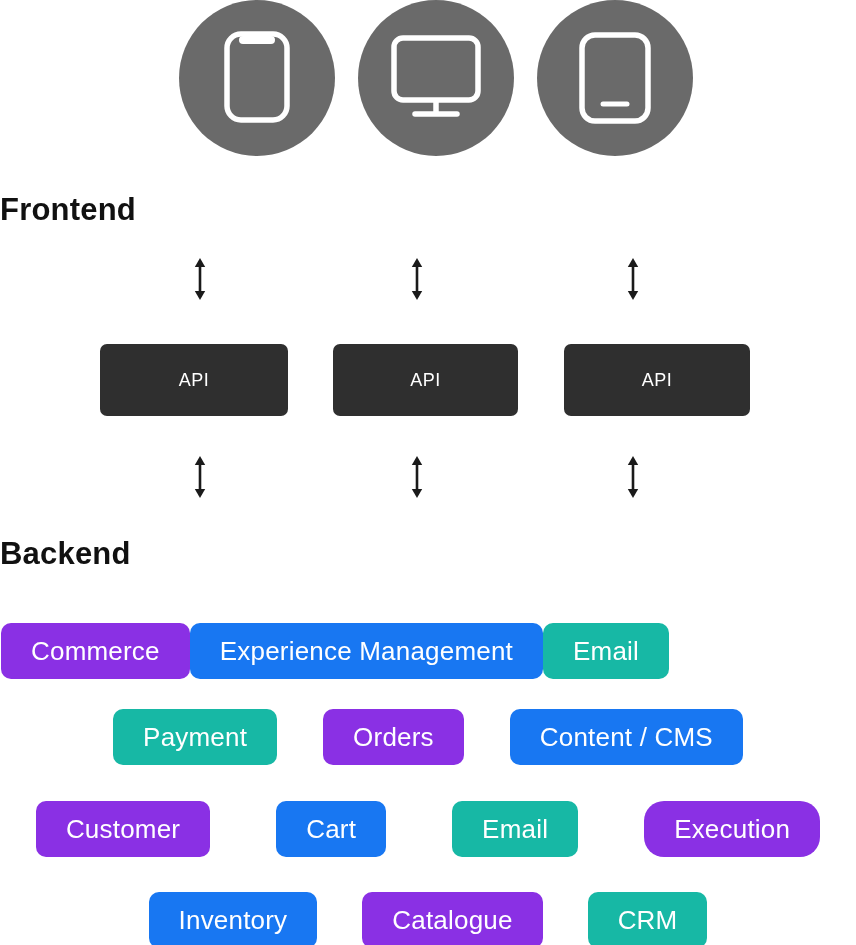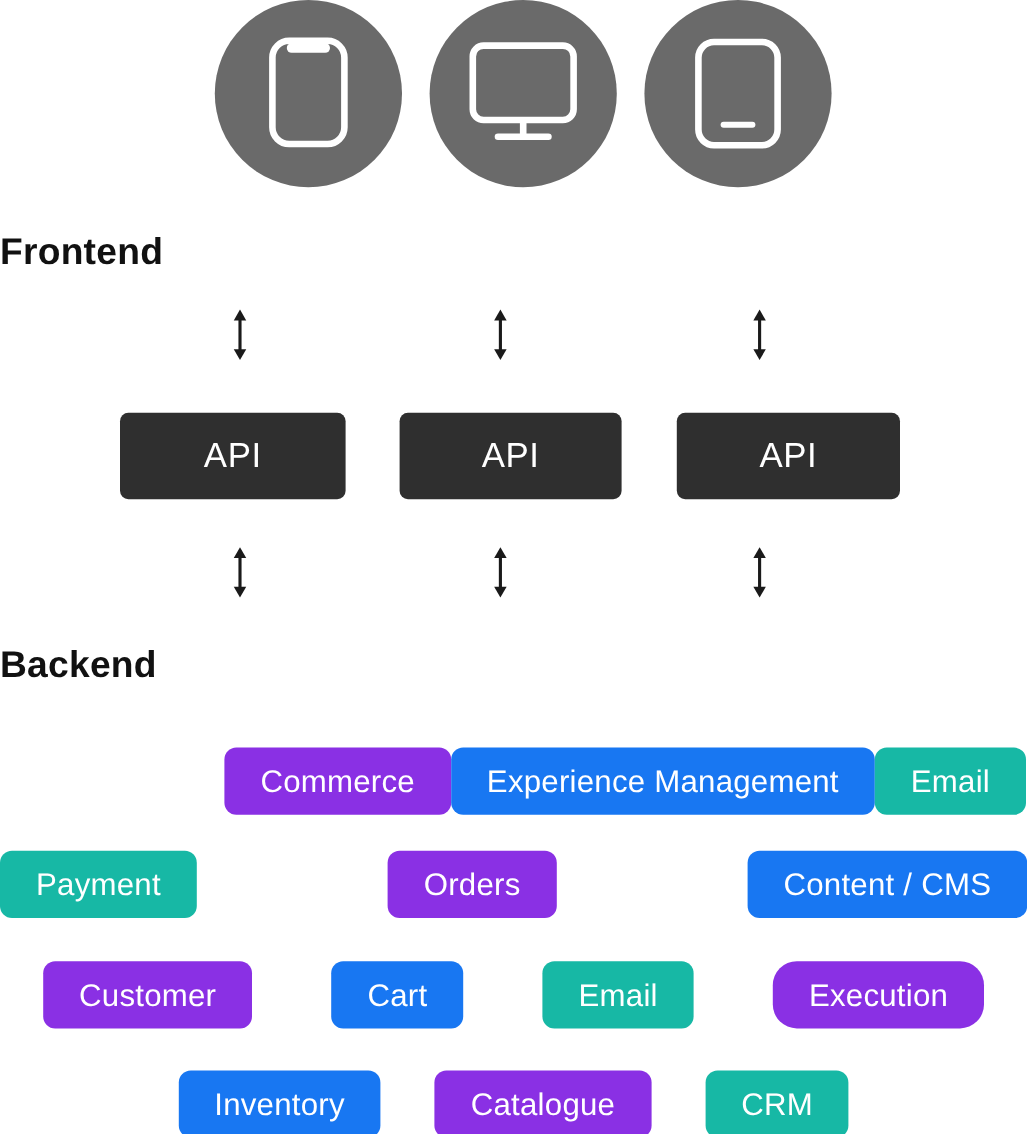--- a/index.html
+++ b/index.html
@@ -71,43 +71,43 @@
     width: 100%;
     height: 72px;
   }
   .api-box {
     position: absolute;
     top: 0;
     height: 72px;
     background: var(--api-box);
     border-radius: 7px;
     color: #ffffff;
-    font-size: 29px;
+    font-size: 18px;
     letter-spacing: 0.5px;
     display: flex;
     align-items: center;
     justify-content: center;
   }
   .api-box-1 { left: 100px; width: 188px; }
   .api-box-2 { left: 333px; width: 185px; }
   .api-box-3 { left: 564px; width: 186px; }
 
   
   .services {
     position: absolute;
     top: 623px;
     left: 0;
     width: 100%;
   }
   .service-row {
     display: flex;
     align-items: center;
   }
-  .service-row-0 { justify-content: flex-end; padding: 0 1px; }
-  .service-row-1 { justify-content: space-between; gap: 46px; margin-top: 30px; }
+  .service-row-0 { justify-content: flex-start; padding: 0 1px; }
+  .service-row-1 { justify-content: center; gap: 46px; margin-top: 30px; }
   .service-row-2 { justify-content: center; gap: 66px; margin-top: 36px; }
   .service-row-3 { justify-content: center; gap: 45px; margin-top: 35px; }
   .pill {
     height: 56px;
     display: flex;
     align-items: center;
     justify-content: center;
     border-radius: 10px;
     padding: 0 30px;
     color: var(--pill-text);

